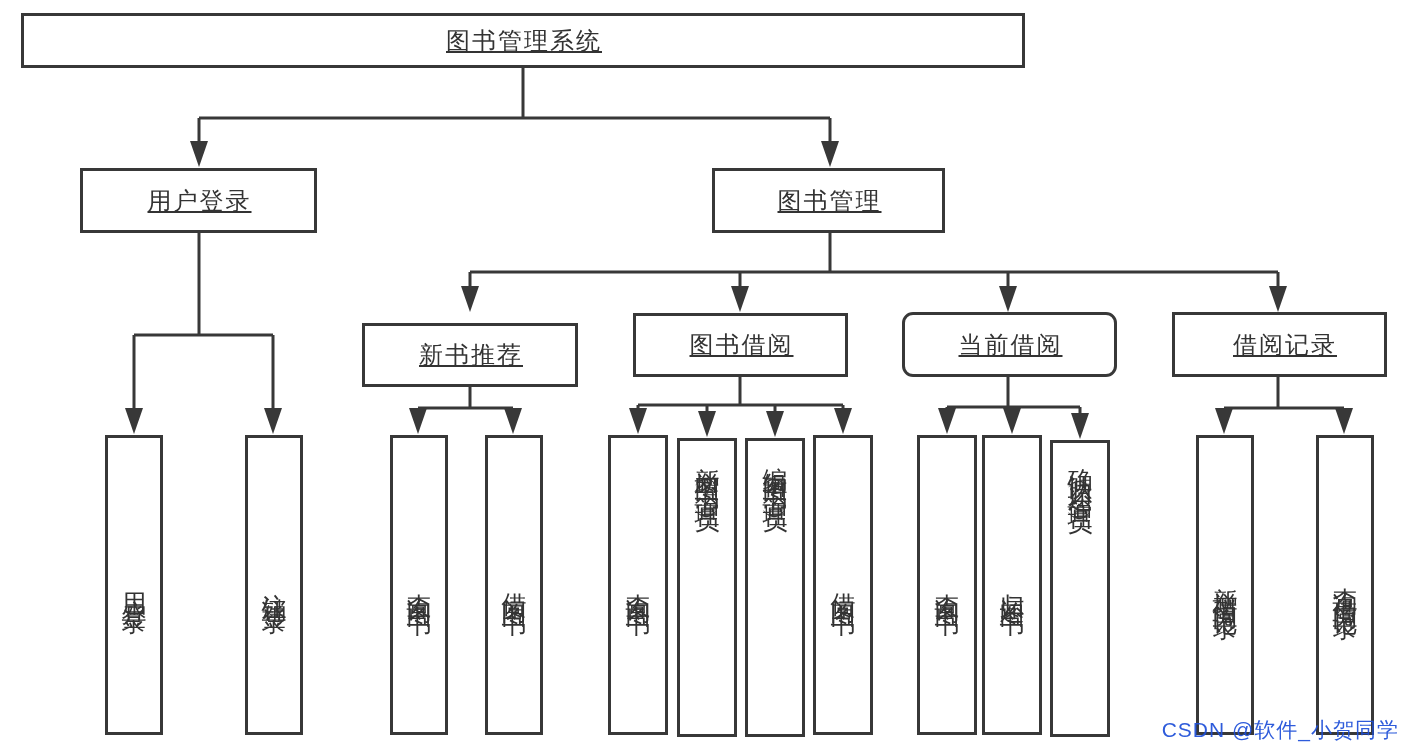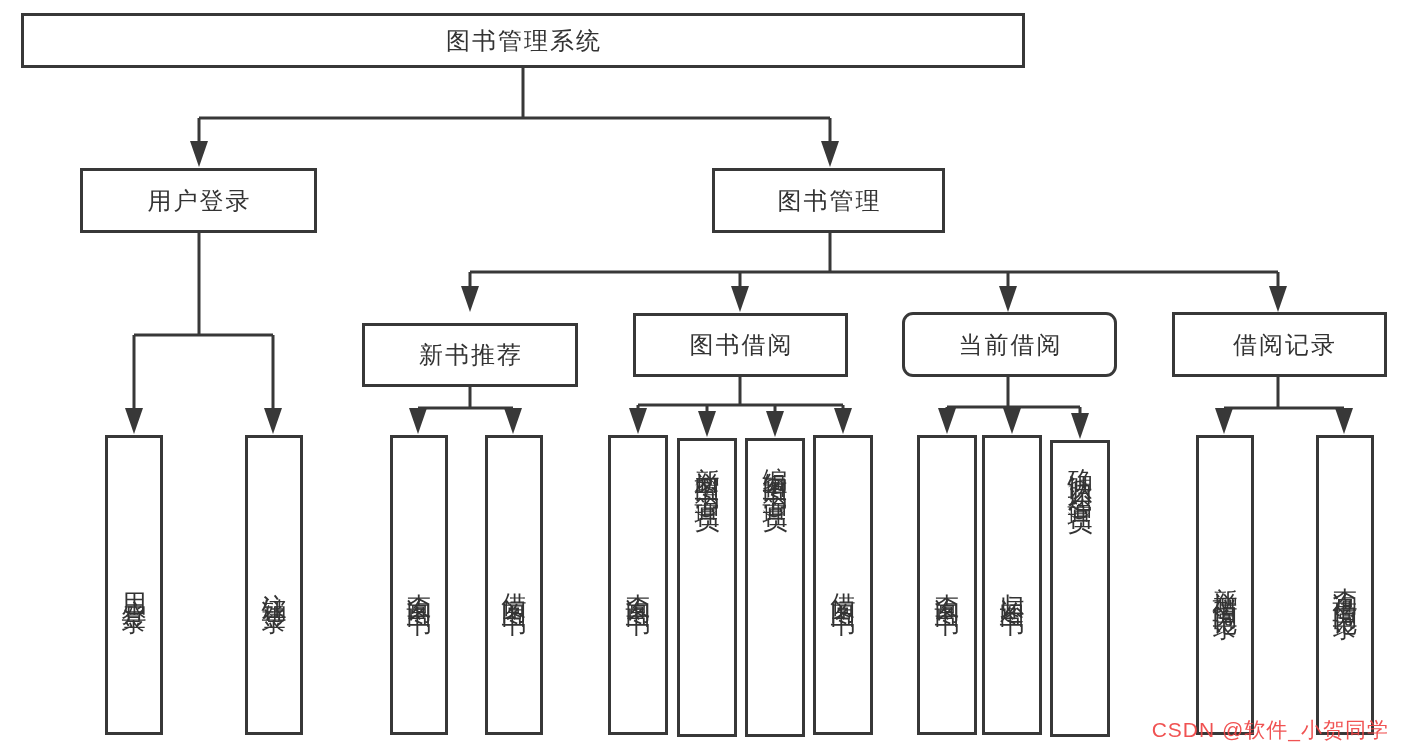--- a/index.html
+++ b/index.html
@@ -31,43 +31,44 @@
     display: flex;
     align-items: center;
     justify-content: center;
     color: #333333;
   }
   .h-box {
     font-size: 24px;
     letter-spacing: 2px;
     text-indent: 2px;
     white-space: nowrap;
+    text-decoration: underline;
   }
   .v-box .vtext {
     writing-mode: vertical-rl;
     text-orientation: mixed;
     font-size: 25px;
     letter-spacing: 6px;
     line-height: 1;
     white-space: nowrap;
   }
   .v-box.top-align {
     align-items: flex-start;
   }
   .v-box.top-align .vtext {
     padding-top: 6px;
   }
   #watermark {
     position: absolute;
     top: 716px;
-    right: 16px;
+    right: 6px;
     z-index: 4;
     font-size: 21px;
     letter-spacing: 1px;
-    color: #ef4444;
+    color: #1d4ed8;
     opacity: 0.92;
     white-space: nowrap;
   }
 </style>
 </head>
 <body>
 
 <div id="stage">
 
   <svg id="wires" viewBox="0 0 1405 747" xmlns="http://www.w3.org/2000/svg">

